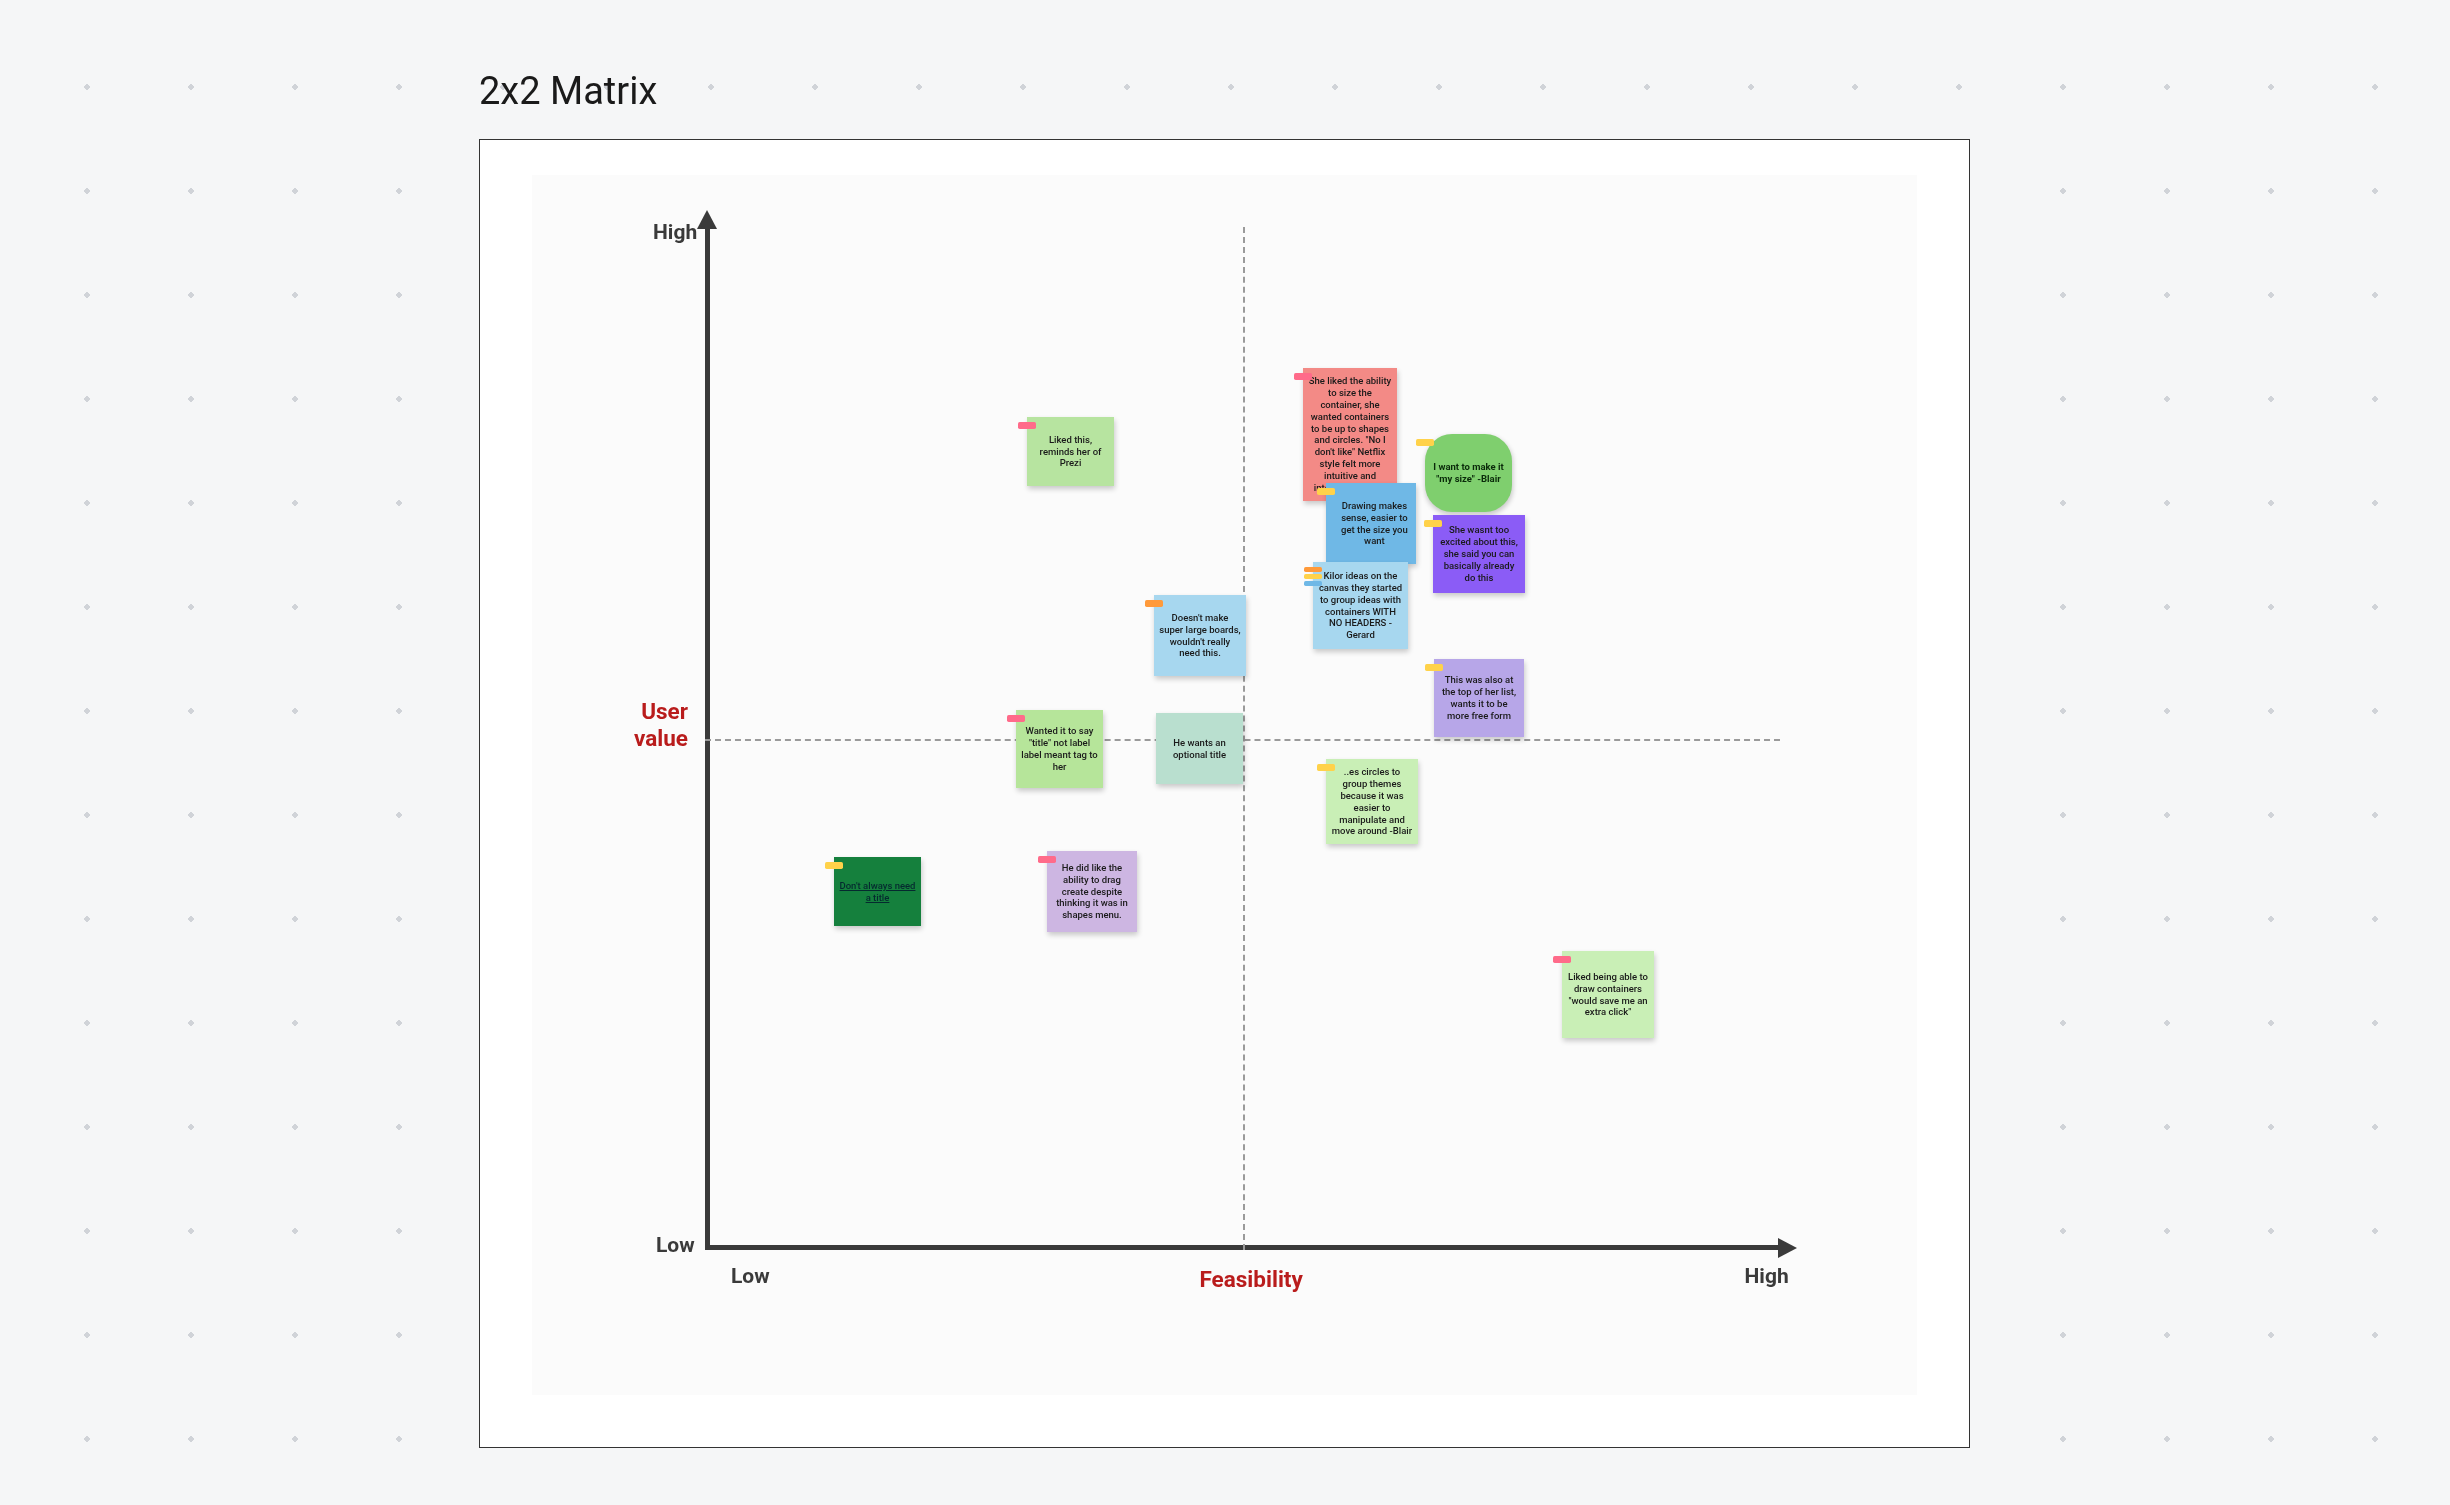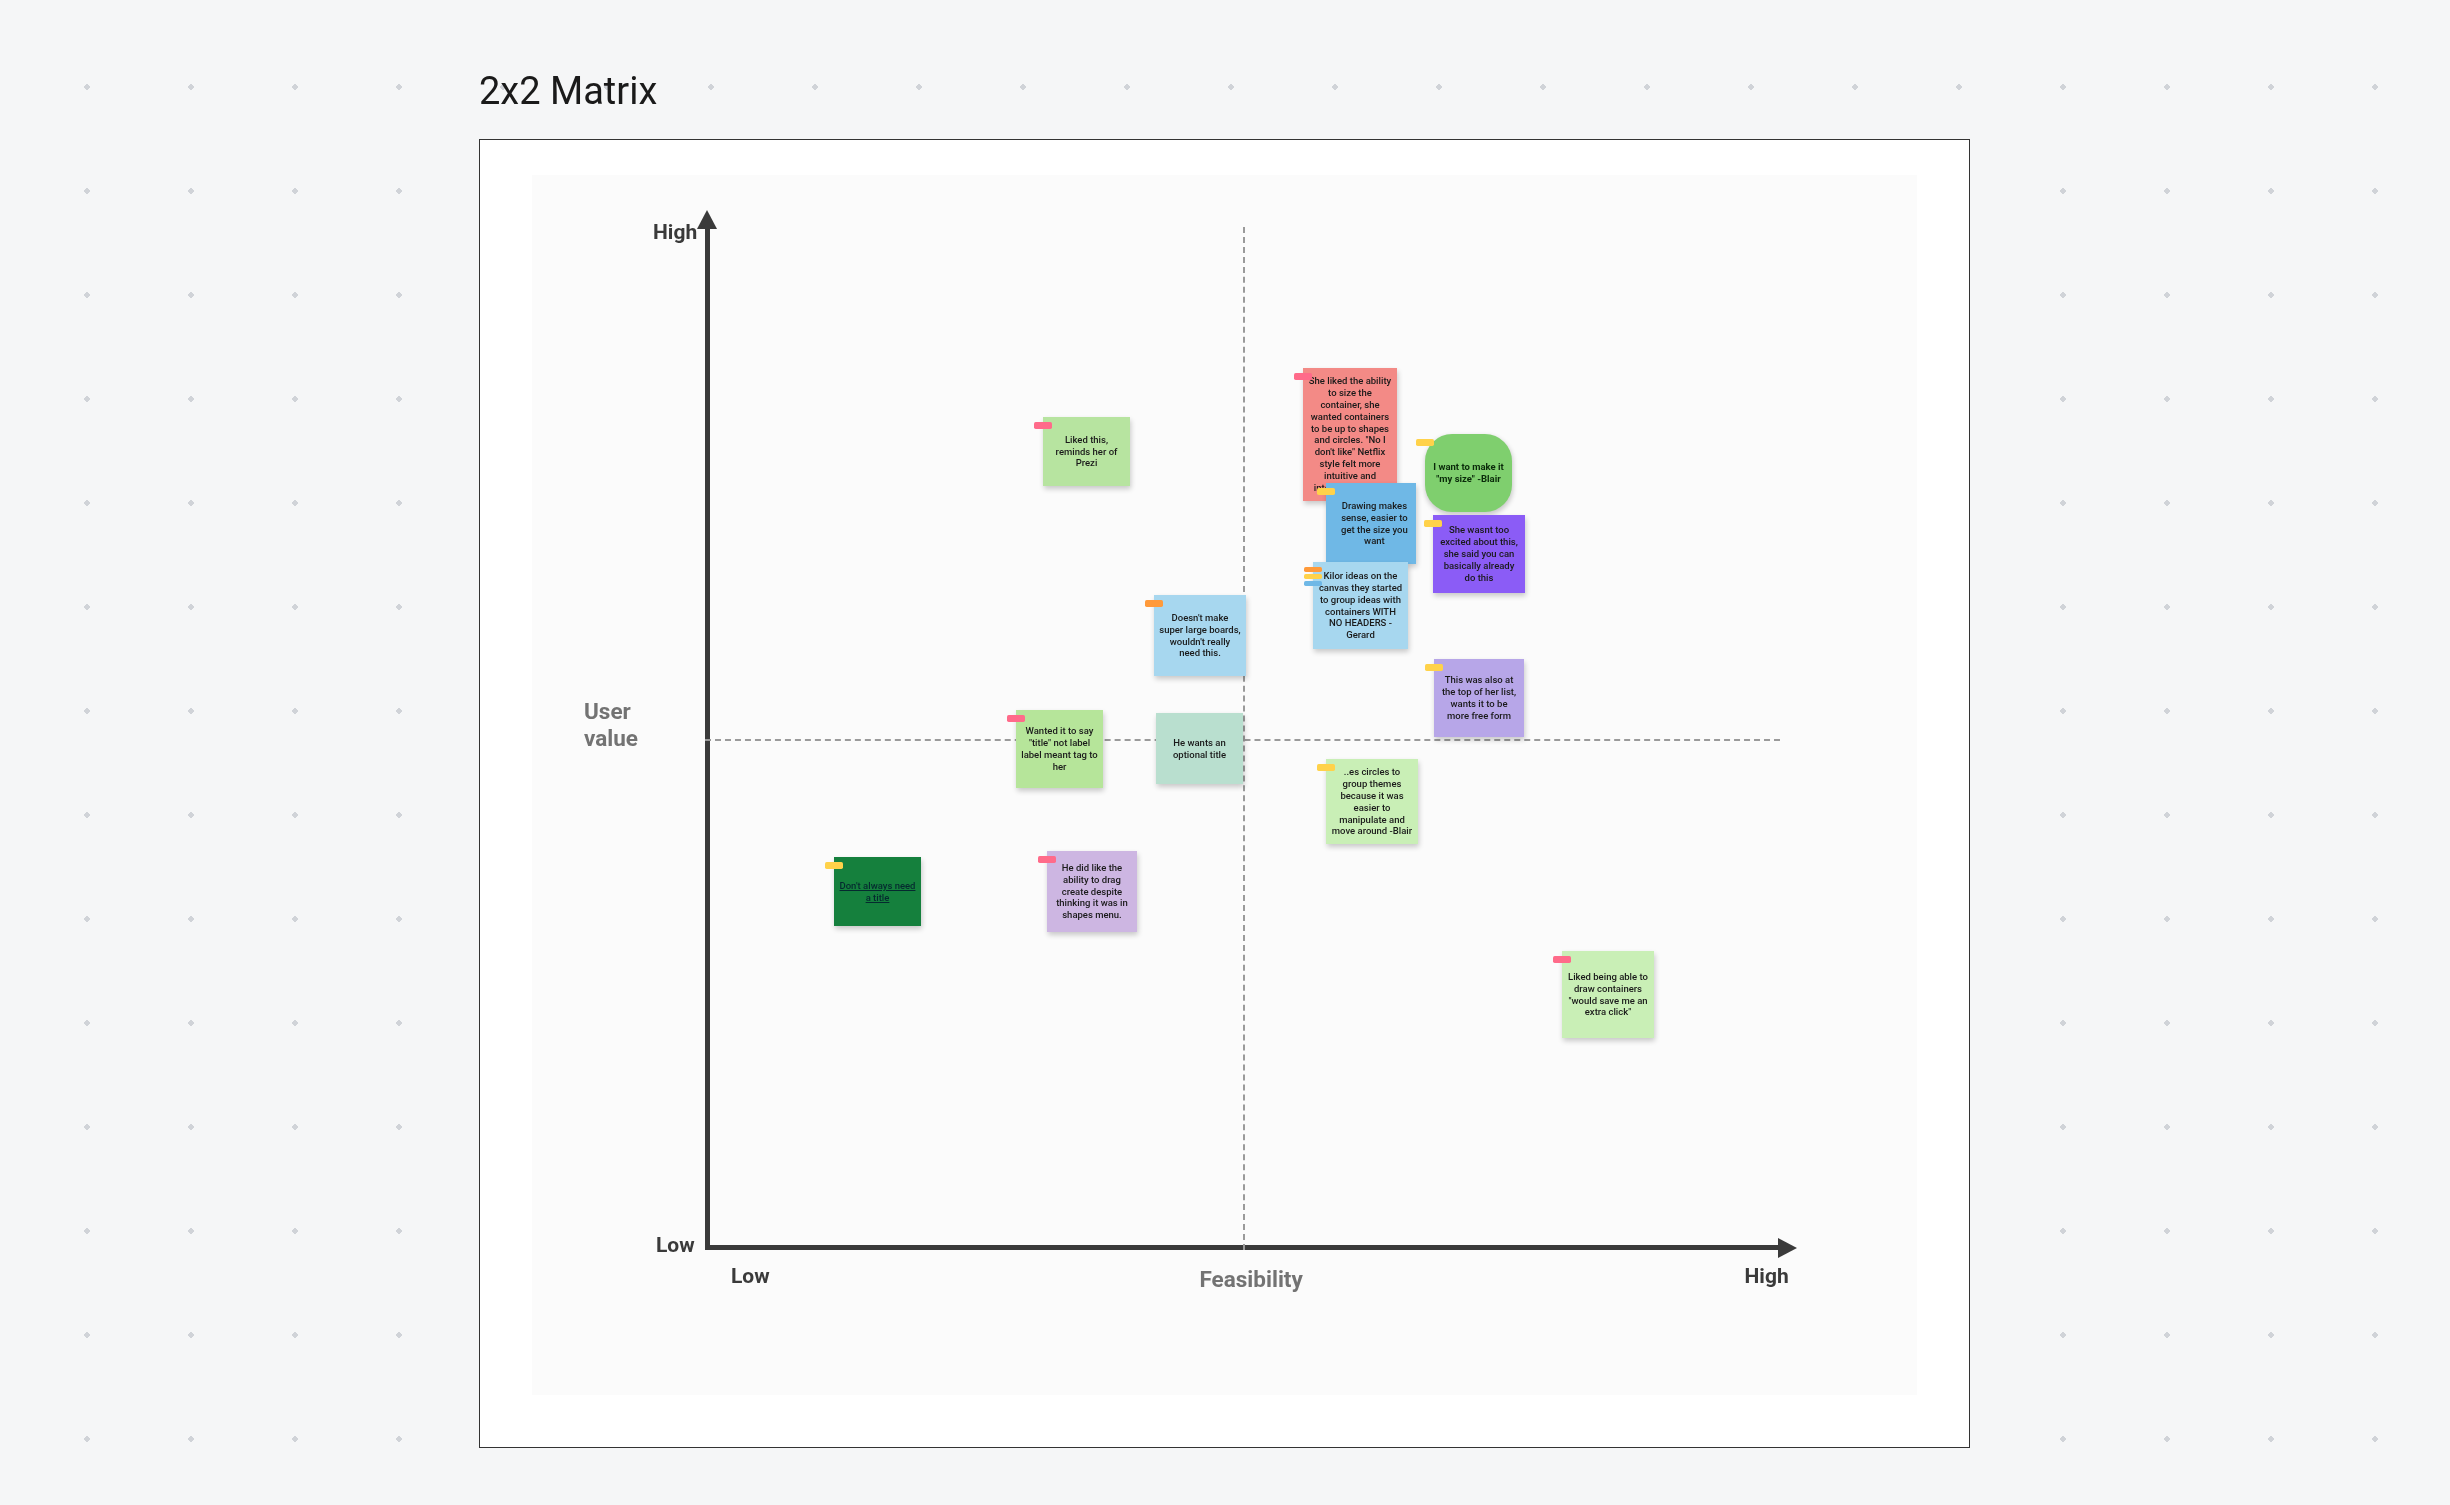--- a/index.html
+++ b/index.html
@@ -97,23 +97,23 @@
     .h-dash {
       position: absolute;
       top: 50%;
       left: 0;
       right: 0;
       border-top: 2.6px dashed #9a9a9a;
     }
     .axis-label {
       position: absolute;
       font-weight: 700;
-      color: #737373;
+      color: #b91c1c;
       font-size: 22.5px;
-      text-align: left;
+      text-align: right;
     }
     .axis-tick {
       position: absolute;
       font-weight: 700;
       color: #3a3a3a;
       font-size: 21px;
     }
     .sticky {
       position: absolute;
       width: 87px;
@@ -176,21 +176,21 @@
 
       <div class="axis-tick" style="left:-52px; top:-7px;">High</div>
       <div class="axis-tick" style="left:-49px; bottom:-7px;">Low</div>
       <div class="axis-tick" style="left:26px; bottom:-38px;">Low</div>
       <div class="axis-tick" style="right:-8.7px; bottom:-38px;">High</div>
 
       <div class="axis-label" style="left:-121px; top:46%; width:104px; line-height:1.2;">User value</div>
       <div class="axis-label" style="left:46%; bottom:-42px;">Feasibility</div>
 
       <div id="stickies-layer">
-          <div class="sticky c-green" style="left: 322px; top: 190px; width: 87px; min-height: 69px; margin-left: 16px;">
+          <div class="sticky c-green" style="left: 322px; top: 190px; width: 87px; min-height: 69px;">
             <div class="tag pink"></div>
             <span>Liked this, reminds her of Prezi</span>
           </div>
           <div class="sticky c-red" style="left: 598px; top: 141px; width: 94px; min-height: 87px;">
             <div class="tag pink"></div>
             <span>She liked the ability to size the container, she wanted containers to be up to shapes and circles. "No I don't like" Netflix style felt more intuitive and interesting to her</span>
           </div>
           <div class="sticky c-green2 bold" style="left: 720px; top: 207px; width: 87px; min-height: 78px;">
             <div class="tag yellow"></div>
             <span>I want to make it "my size" -Blair</span>

